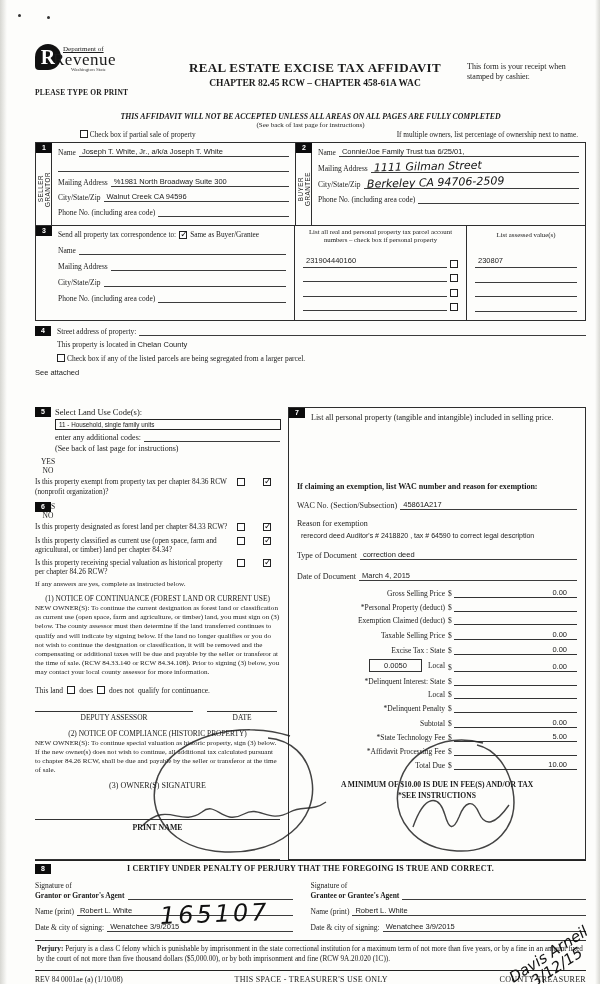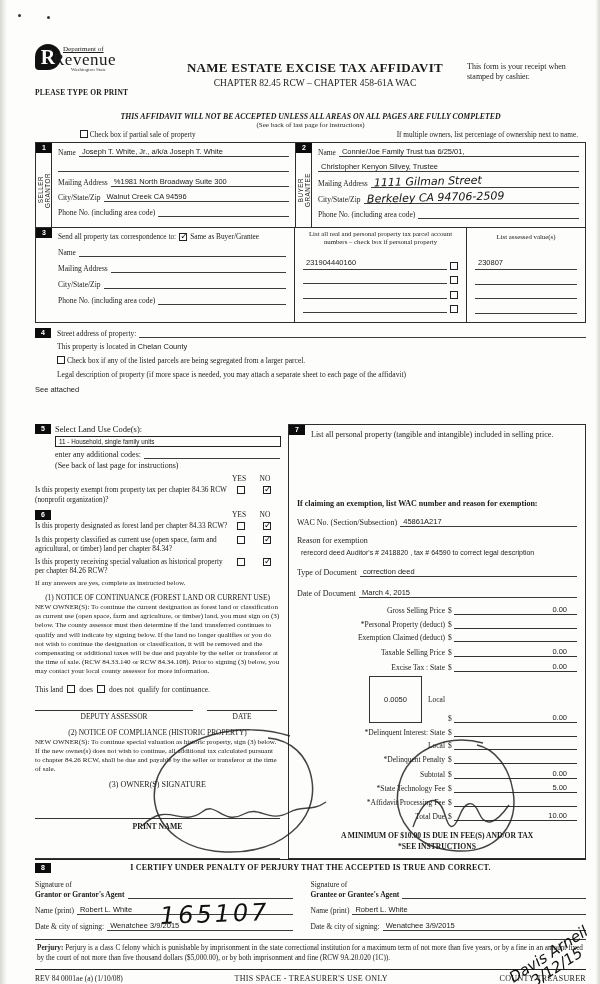--- a/index.html
+++ b/index.html
@@ -23,21 +23,21 @@
   .logo-row { display:flex; align-items:flex-start; }
   .logo-mark { width:26px; height:26px; background:#111; border-radius:50% 50% 50% 4px; color:#fff;
                font:bold 20px/26px "Liberation Serif", serif; text-align:center; }
   .logo-txt { margin-left:-8px; padding-top:1px; }
   .logo-dept { font-size:7px; padding-left:10px;text-decoration:underline; }
   .logo-rev { font-size:17px; letter-spacing:0.5px; line-height:14px; }
   .logo-state { font-size:5px; text-align:center; color:#444; padding-left:8px; }
   .ptp { position:absolute; left:0; top:44px; font-size:7.5px; font-weight:bold; letter-spacing:0.2px; }
   .title-blk { position:absolute; left:135px; top:16px; width:290px; text-align:center; }
   .title { font-size:13px; font-weight:bold; letter-spacing:0.3px; }
-  .subtitle { font-size:9.5px; margin-top:2px; }
+  .subtitle { font-size:9.5px; margin-top:2px;font-weight:bold; }
   .receipt { position:absolute; right:4px; top:18px; width:115px; font-size:8px; text-align:left; line-height:1.3; }
   .warning { text-align:center; font-size:7.8px; font-weight:bold; margin-top:2px;font-style:italic; }
   .seeback { text-align:center; font-size:7px; }
   .partial-row { display:flex; justify-content:space-between; font-size:7.3px; margin-top:1px; padding:0 8px 0 45px; }
 
   
   .cb { display:inline-block; width:8px; height:8px; border:1px solid #222; background:#fff;
         position:relative; vertical-align:-1px; flex:none; }
   .cb.checked::after { content:"\2713"; position:absolute; left:0px; top:-2px; font-size:9px;
         line-height:1; font-family:"DejaVu Sans",sans-serif; color:#111; }
@@ -82,21 +82,21 @@
 
   
   .main { display:flex; margin-top:30px; align-items:stretch; }
   .lcol { width:253px; padding-right:8px; }
   .rcol { width:298px; border:1px solid #2e2e2e; position:relative; padding:5px 8px 4px 8px; }
 
   .sec-rel { position:relative; padding-left:20px; }
   .sec-rel > .tab { position:absolute; left:0; top:0; }
   .landuse-box { border:1px solid #222; padding:1px 3px; margin:2px 0 2px 0; font-size:6.3px; width:226px; }
   .small-note { font-size:8px; }
-  .yn-head { display:flex; justify-content:flex-end; font-size:7.5px; margin:4px 2px 2px 0; }
+  .yn-head { display:flex; justify-content:flex-start; font-size:7.5px; margin:4px 2px 2px 0;flex-direction:column; }
   .yn-head span { width:26px; text-align:center; }
   .q-row { display:flex; align-items:flex-start; font-size:7.3px; line-height:1.25; margin-bottom:4px; }
   .q-row .qt { flex:1; }
   .q-row .qc { width:26px; text-align:center; padding-top:1px; }
   .para { font-size:7.1px; line-height:1.28; text-align:left; }
   .bold-center { text-align:center; font-weight:normal; font-size:7.4px; margin:5px 0 1px 0; }
   .cont-row { display:flex; align-items:center; gap:4px; font-size:7.5px; margin:9px 0 2px 0; }
   .dep-row { display:flex; gap:14px; margin-top:16px; }
   .dep-cell { border-top:1px solid #333; text-align:center; font-size:7.4px; padding-top:1px; }
   .sig-line { border-bottom:1px solid #333; height:16px; }
@@ -109,21 +109,21 @@
   .reason-lbl { font-size:8px; margin-top:9px; }
   .reason-val { font-size:7px; margin-top:4px; padding-left:4px; }
   .doc-row { display:flex; align-items:flex-end; font-size:8px; margin-top:11px; }
   .fees { margin-top:7px; }
   .fee-row { display:flex; align-items:flex-end; margin-bottom:4.6px; font-size:7.5px; }
   .fee-label { width:148px; text-align:right; white-space:nowrap; }
   .fee-dollar { padding:0 2px 0 3px; }
   .fee-line { flex:1; border-bottom:1px solid #333; text-align:right; padding-right:10px; min-height:9px; }
   .fee-val { font-family:"Liberation Sans",sans-serif; font-size:7.5px; }
   .rate-box { border:1px solid #333; font-family:"Liberation Sans",sans-serif; font-size:7.5px;
-              padding:18px 14px; margin-right:6px; }
+              padding:1px 14px; margin-right:6px; }
   .fee-label.flexed { display:flex; justify-content:flex-end; align-items:center; }
   .min-note { text-align:center; font-weight:bold; font-size:7.6px; margin-top:10px; line-height:1.35; }
 
   
   .sec8 { border-top:1.5px solid #222; margin-top:0; padding-top:3px; position:relative; }
   .certify { text-align:center; font-weight:bold; font-size:8px; letter-spacing:0.2px; }
   .sec8 > .tab { position:absolute; left:0; top:3px; }
   .sig-cols { display:flex; margin-top:8px; }
   .sig-col { width:50%; padding-right:18px; }
   .sig-col .frow { margin-bottom:6px; }
@@ -156,21 +156,21 @@
           <div class="logo-mark">R</div>
           <div class="logo-txt">
             <div class="logo-dept">Department of</div>
             <div class="logo-rev">Revenue</div>
             <div class="logo-state">Washington State</div>
           </div>
         </div>
       </div>
       <div class="ptp">PLEASE TYPE OR PRINT</div>
       <div class="title-blk">
-        <div class="title">NAME ESTATE EXCISE TAX AFFIDAVIT</div>
+        <div class="title">REAL ESTATE EXCISE TAX AFFIDAVIT</div>
         <div class="subtitle">CHAPTER 82.45 RCW – CHAPTER 458-61A WAC</div>
       </div>
       <div class="receipt">This form is your receipt when stamped by cashier.</div>
     </div>
     <div class="warning">THIS AFFIDAVIT WILL NOT BE ACCEPTED UNLESS ALL AREAS ON ALL PAGES ARE FULLY COMPLETED</div>
     <div class="seeback">(See back of last page for instructions)</div>
     <div class="partial-row">
       <span>
         <span class="cb"></span>
         <span>Check box if partial sale of property</span>
@@ -212,23 +212,20 @@
         <div class="side-strip">
           <span class="vtext">BUYER</span>
           <span class="vtext">GRANTEE</span>
         </div>
         <div class="party-body">
           <div class="frow">
               <span class="lbl">Name</span>
             <span class="fill"><span class="tv">Connie/Joe Family Trust tua 6/25/01,</span></span>
             </div>
           <div class="frow">
-              <span class="fill"><span class="tv">Christopher Kenyon Silvey, Trustee</span></span>
-            </div>
-          <div class="frow">
               <span class="lbl">Mailing Address</span>
             <span class="fill"><span class="hand hand-val">1111 Gilman Street</span></span>
             </div>
           <div class="frow">
               <span class="lbl">City/State/Zip</span>
             <span class="fill"><span class="hand hand-val">Berkeley CA 94706-2509</span></span>
             </div>
           <div class="frow">
               <span class="lbl">Phone No. (including area code)</span>
             <span class="fill"><span class="tv"></span></span>
@@ -309,21 +306,20 @@
         <span class="fill"><span class="tv"></span></span>
         </div>
       <div class="in" style="margin-bottom:5px;">
         <span>This property is located in</span>
         <span class="tv">Chelan County</span>
       </div>
       <div class="in" style="margin-bottom:5px;">
         <span class="cb"></span>
         <span>Check box if any of the listed parcels are being segregated from a larger parcel.</span>
       </div>
-      <div class="in" style="margin-bottom:6px;">Legal description of property (if more space is needed, you may attach a separate sheet to each page of the affidavit)</div>
       <div class="tv">See attached</div>
     </div>
 
     <div class="main">
 
       <div class="lcol">
         <div class="sec-rel">
           <span class="tab">5</span>
           <div class="small-note" style="font-size:8.5px;">Select Land Use Code(s):</div>
           <div class="landuse-box sans">11 - Household, single family units</div>
@@ -486,21 +482,21 @@
 
         <div class="min-note">
           <div>A MINIMUM OF $10.00 IS DUE IN FEE(S) AND/OR TAX</div>
           <div>*SEE INSTRUCTIONS</div>
         </div>
       </div>
     </div>
 
     <div class="sec8">
       <span class="tab">8</span>
-      <div class="certify">I CERTIFY UNDER PENALTY OF PERJURY THAT THE ACCEPTED IS TRUE AND CORRECT.</div>
+      <div class="certify">I CERTIFY UNDER PENALTY OF PERJURY THAT THE FOREGOING IS TRUE AND CORRECT.</div>
       <div class="sig-cols">
         <div class="sig-col">
           <div class="sigof">Signature of</div>
           <div class="frow">
               <span class="lbl bold">Grantor or Grantor's Agent</span>
             <span class="fill"></span>
             </div>
           <div class="frow">
               <span class="lbl">Name (print)</span>
             <span class="fill"><span class="tv">Robert L. White</span></span>

